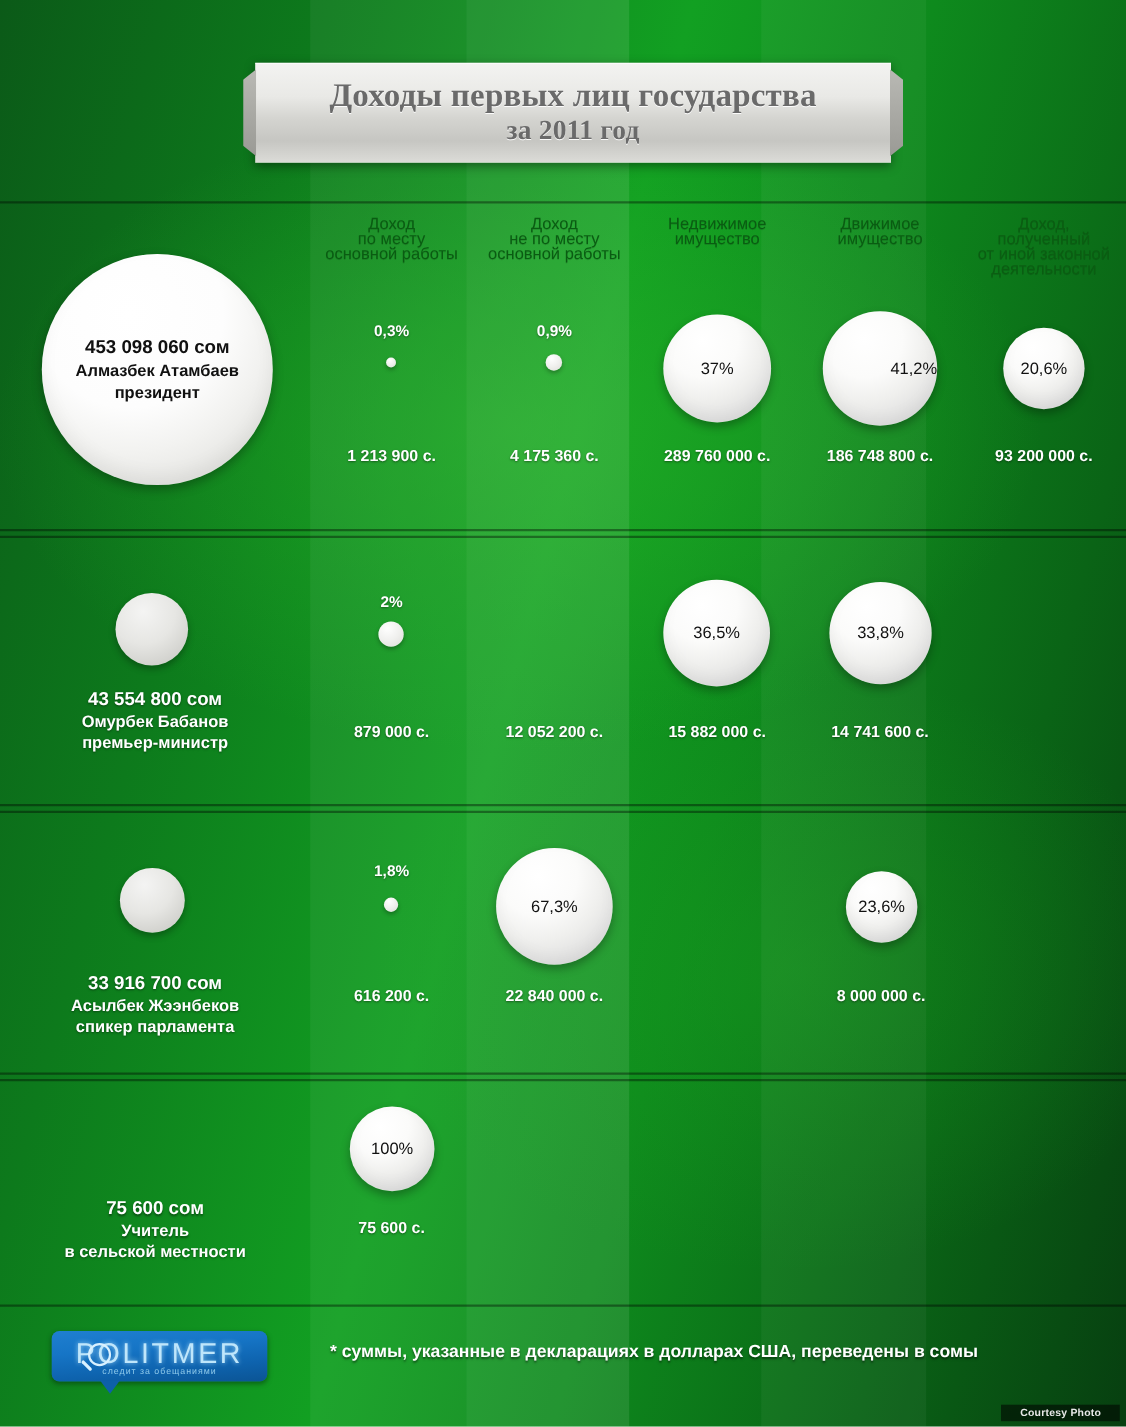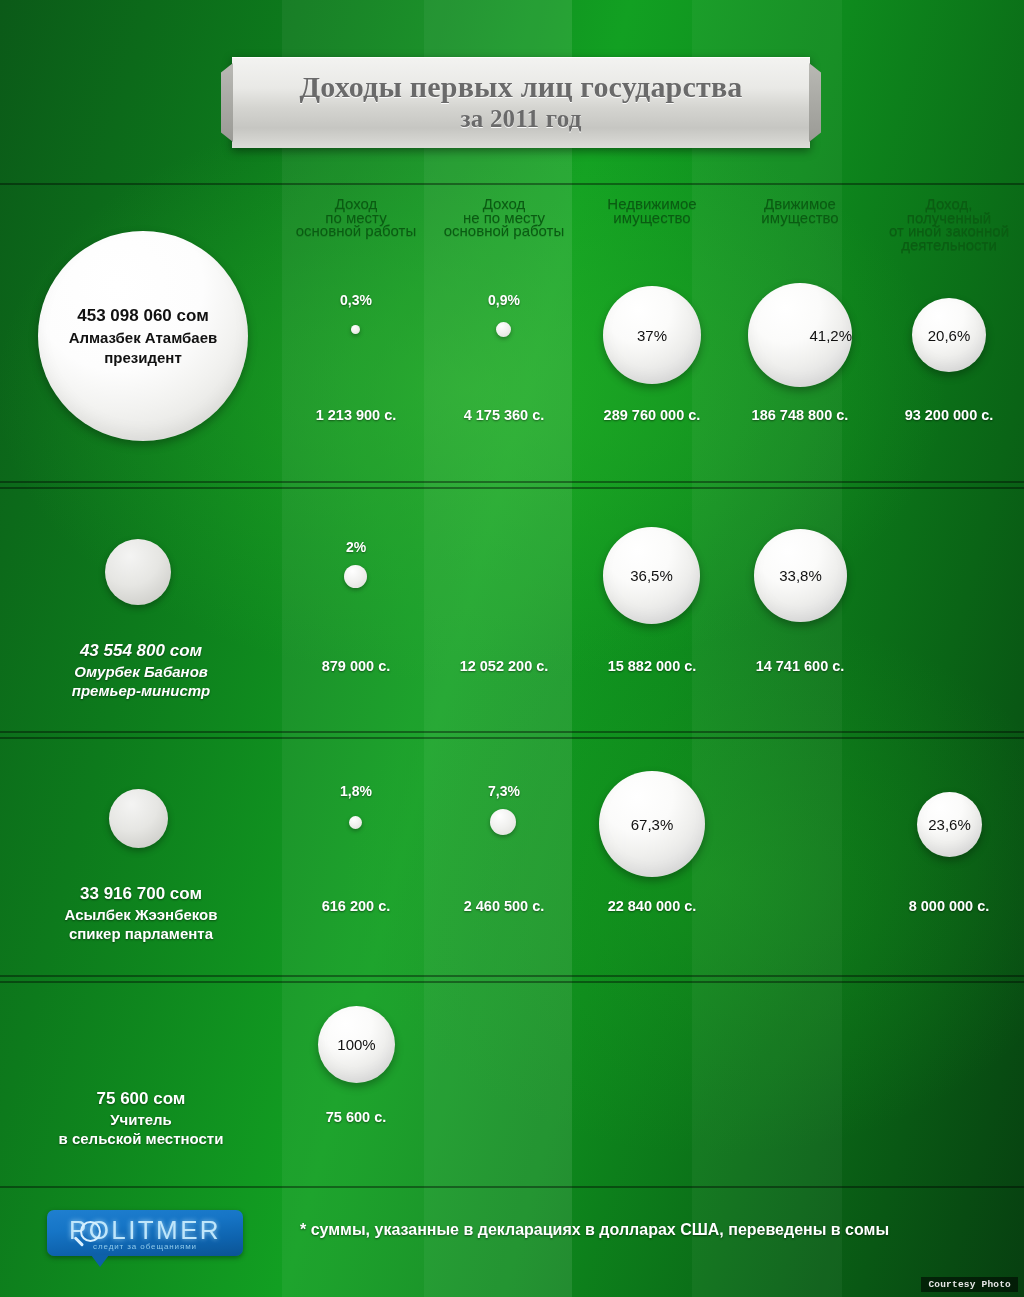--- a/index.html
+++ b/index.html
@@ -285,27 +285,26 @@
     font-size: 16px;
     font-weight: bold;
     color: #ffffff;
     text-shadow: 0 1px 2px rgba(0,0,0,0.5);
     white-space: nowrap;
   }
   #watermark {
     position: absolute;
     right: 6px;
     bottom: 5px;
-    padding: 2px 7px;
+    padding: 2px 17px;
     background: rgba(0,0,0,0.55);
     color: #e8e8e8;
     font-size: 9.5px;
     font-weight: bold;
     letter-spacing: 0.2px;
-    font-family: Liberation Mono, monospace;
   }
 </style>
 </head>
 <body>
 
 <div id="infographic">
 
   <div class="band b1"></div>
   <div class="band b3"></div>
   <div class="band b4"></div>
@@ -375,21 +374,21 @@
         <div class="bubble" style="width:74px;height:74px;left:38px;top:113px;">
           <span class="pct-in">20,6%</span>
         </div>
         <div class="sum-label" style="top:222px;">93 200 000 с.</div>
       </div>
     </div>
   </div>
 
   <div class="row" id="row-2">
     <div class="row-bubble-small" style="left:105px;top:50px;width:66px;height:66px;"></div>
-    <div class="row-label" style="left:0;top:150px;font-style:italic;">
+    <div class="row-label" style="left:0;top:135px;">
       <div class="amount">43 554 800 сом</div>
       <div class="person">Омурбек Бабанов</div>
       <div class="position">премьер-министр</div>
     </div>
     <div class="cells">
       <div class="cell">
         <div class="pct-label" style="top:50px;">2%</div>
         <div class="bubble tiny" style="width:23px;height:23px;left:62px;top:76px;"></div>
         <div class="sum-label" style="top:169px;">879 000 с.</div>
       </div>
@@ -419,25 +418,20 @@
       <div class="person">Асылбек Жээнбеков</div>
       <div class="position">спикер парламента</div>
     </div>
     <div class="cells">
       <div class="cell">
         <div class="pct-label" style="top:44px;">1,8%</div>
         <div class="bubble tiny" style="width:13px;height:13px;left:67px;top:77px;"></div>
         <div class="sum-label" style="top:159px;">616 200 с.</div>
       </div>
       <div class="cell">
-        <div class="bubble tiny" style="width:26px;height:26px;left:60px;top:70px;"></div>
-        <div class="pct-label" style="top:44px;">7,3%</div>
-        <div class="sum-label" style="top:159px;">2 460 500 с.</div>
-      </div>
-      <div class="cell">
         <div class="bubble" style="width:106px;height:106px;left:21px;top:32px;">
           <span class="pct-in">67,3%</span>
         </div>
         <div class="sum-label" style="top:159px;">22 840 000 с.</div>
       </div>
       <div class="cell"></div>
       <div class="cell c5">
         <div class="bubble" style="width:65px;height:65px;left:43px;top:53px;">
           <span class="pct-in">23,6%</span>
         </div>

